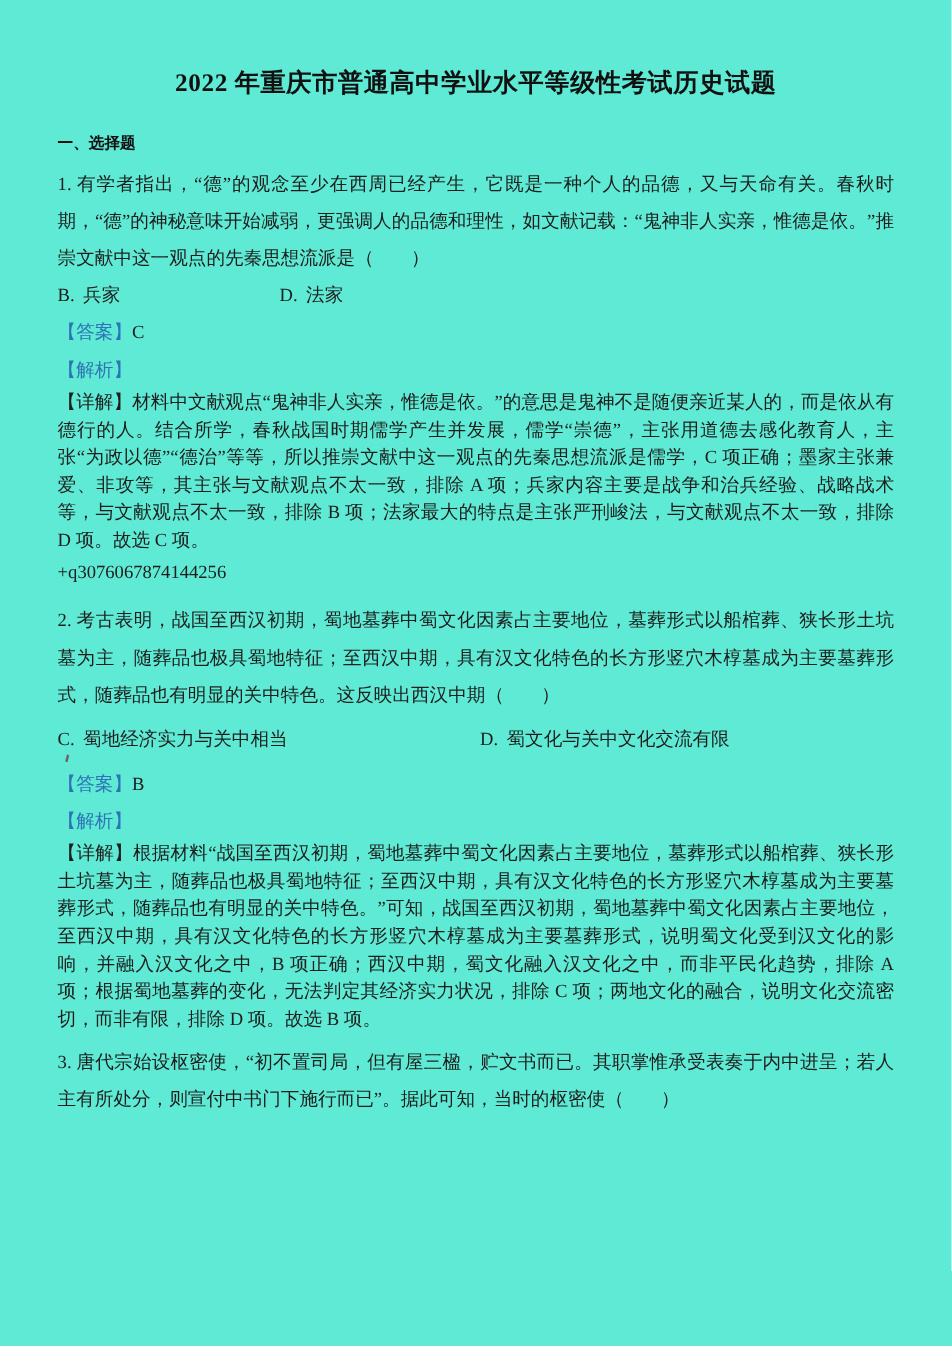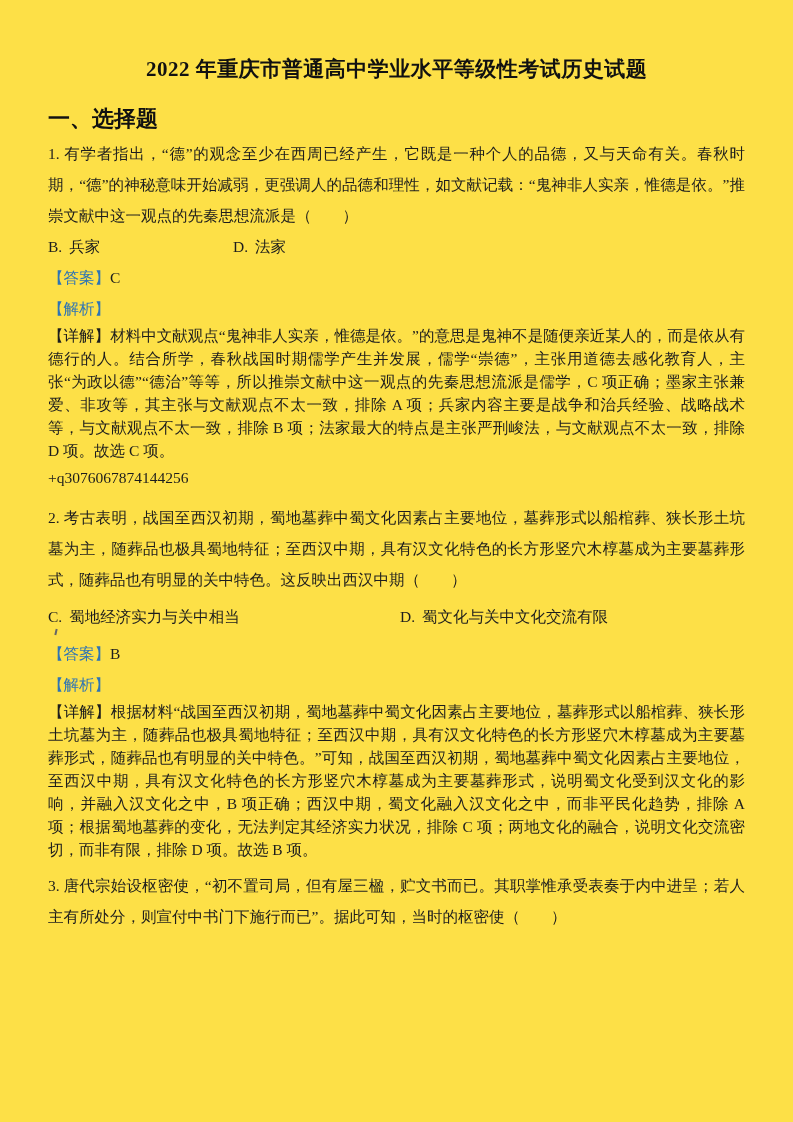--- a/index.html
+++ b/index.html
@@ -5,40 +5,40 @@
   html, body {
     margin: 0;
     padding: 0;
     background: #ffffff;
   }
   .page {
     position: relative;
     width: 793px;
     height: 1122px;
     margin: 0 auto;
-    background: #fde047;
+    background: #5eead4;
     box-sizing: border-box;
     padding: 56px 48px 16px 48px;
     font-family: "Liberation Serif", "DejaVu Serif", serif;
     font-size: 15.5px;
     color: #1d1d1d;
     overflow: hidden;
   }
   .title {
     margin: 0;
     font-size: 21px;
     font-weight: bold;
     text-align: center;
     line-height: 27px;
     letter-spacing: 0.5px;
     color: #111111;
   }
   .section-heading {
     margin: 25px 0 0 0;
-    font-size: 22px;
+    font-size: 13px;
     font-weight: bold;
     line-height: 21px;
     color: #111111;
   }
   p { margin: 0; line-height: 31px; text-align: justify; }
   .stem { margin-top: 9px; }
   .options-row-4 {
     display: grid;
     grid-template-columns: 185px 167px 160px auto;
     line-height: 31px;

